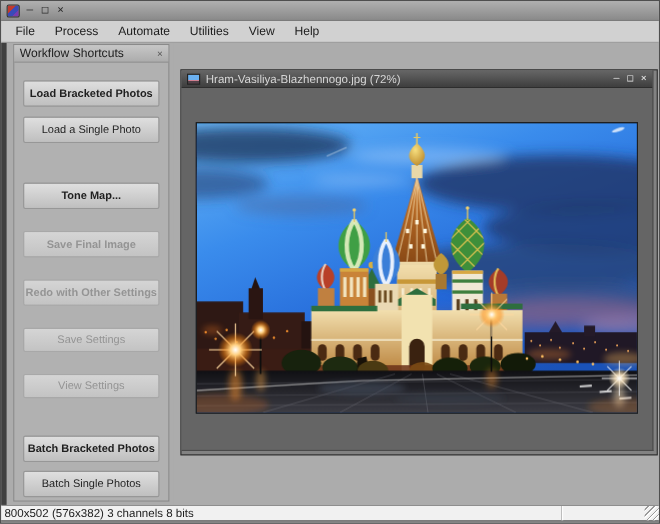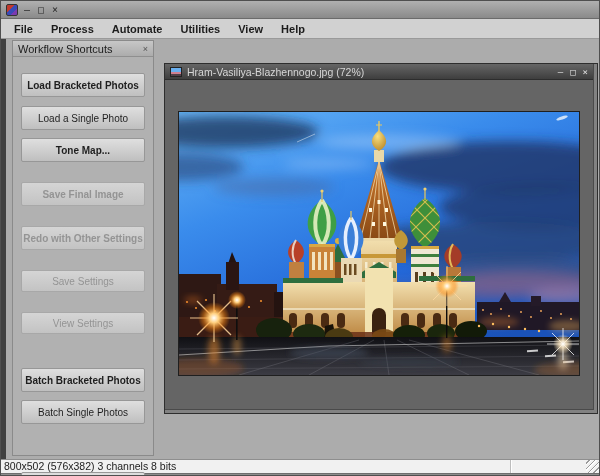--- a/index.html
+++ b/index.html
@@ -26,21 +26,21 @@
   }
   .titlebar .title{ font-weight:700; font-size:11px; flex:1 1 auto; white-space:nowrap; }
   .win-controls{ display:flex; gap:8px; padding-right:2px; }
   .win-controls span{
     font-size:10px; line-height:10px; color:#2c2c2c; cursor:default;
     font-family:"DejaVu Sans Mono", monospace;
   }
   
   .menubar{
     height:20px; background:#d1d1d1; border-bottom:1px solid #9a9a9a;
-    display:flex; align-items:center; padding-left:4px;font-weight:bold;
+    display:flex; align-items:center; padding-left:4px;
   }
   .menubar .menu-item{ padding:3px 9px; cursor:default; }
   
   .body-row{ display:flex; height:420px; }
   .sidebar{ width:157px; flex:0 0 auto; position:relative; background:#acacac; border-left:5px solid #404040; }
   .panel{
     position:absolute; left:6px; top:1px; right:4px; bottom:3px;
     background:#b1b1b1; border:1px solid #8a8a8a;
   }
   .panel-header{
@@ -57,21 +57,21 @@
     background:linear-gradient(#dfdfdf,#bfbfbf);
     color:#1f1f1f; cursor:pointer;
   }
   .sbtn.bold{ font-weight:700; }
   .sbtn.small{ height:22px; }
   .sbtn.disabled{
     color:#949494; border-color:#a8a8a8;
     background:linear-gradient(#d5d5d5,#c3c3c3);
     margin-top:20px;
   }
-  .mt9{margin-top:9px;} .mt20{margin-top:8px;} .mt12{margin-top:12px;}
+  .mt9{margin-top:9px;} .mt20{margin-top:36px;} .mt12{margin-top:12px;}
   .mt18{margin-top:18px;} .mt8{margin-top:8px;} .mt34{margin-top:34px;} .mt32{margin-top:48px;}
   
   .workspace{ flex:1 1 auto; position:relative; background:#acacac; }
   .child-window{
     position:absolute; left:6px; top:24px; width:434px; height:351px;
     background:#828282; border:1px solid #2e2e2e;
     padding:0 3px 3px 0;
   }
   .child-inner{ width:100%; height:100%; background:#656565; border-right:1px solid #4a4a4a; border-bottom:1px solid #4a4a4a; }
   .doc-titlebar{
@@ -90,21 +90,21 @@
   .photo-frame{
     position:absolute; left:13px; top:31px; width:402px; height:265px;
     border:1px solid #1f1f1f; background:#123;
   }
   .photo-frame svg{ display:block; }
   
   .statusbar{
     height:14px; background:#f1f1f1; border-top:1px solid #8e8e8e;
     display:flex; align-items:stretch; font-size:10.5px; color:#1c1c1c;
   }
-  .status-main{ flex:1 1 auto; display:flex; padding-left:3px; border-right:1px solid #bdbdbd; }
+  .status-main{ flex:1 1 auto; display:flex; align-items:center; padding-left:3px; border-right:1px solid #bdbdbd; }
   .status-cell{ width:75px; border-left:1px solid #fff; }
   .resize-grip{
     width:13px;
     background:repeating-linear-gradient(135deg, transparent 0 2px, #9a9a9a 2px 3px, #fdfdfd 3px 4px);
     cursor:nwse-resize;
   }
   .bottom-strip{ height:4px; background:#8d8d8d; border-top:1px solid #6e6e6e; }
 </style>
 </head>
 <body>

